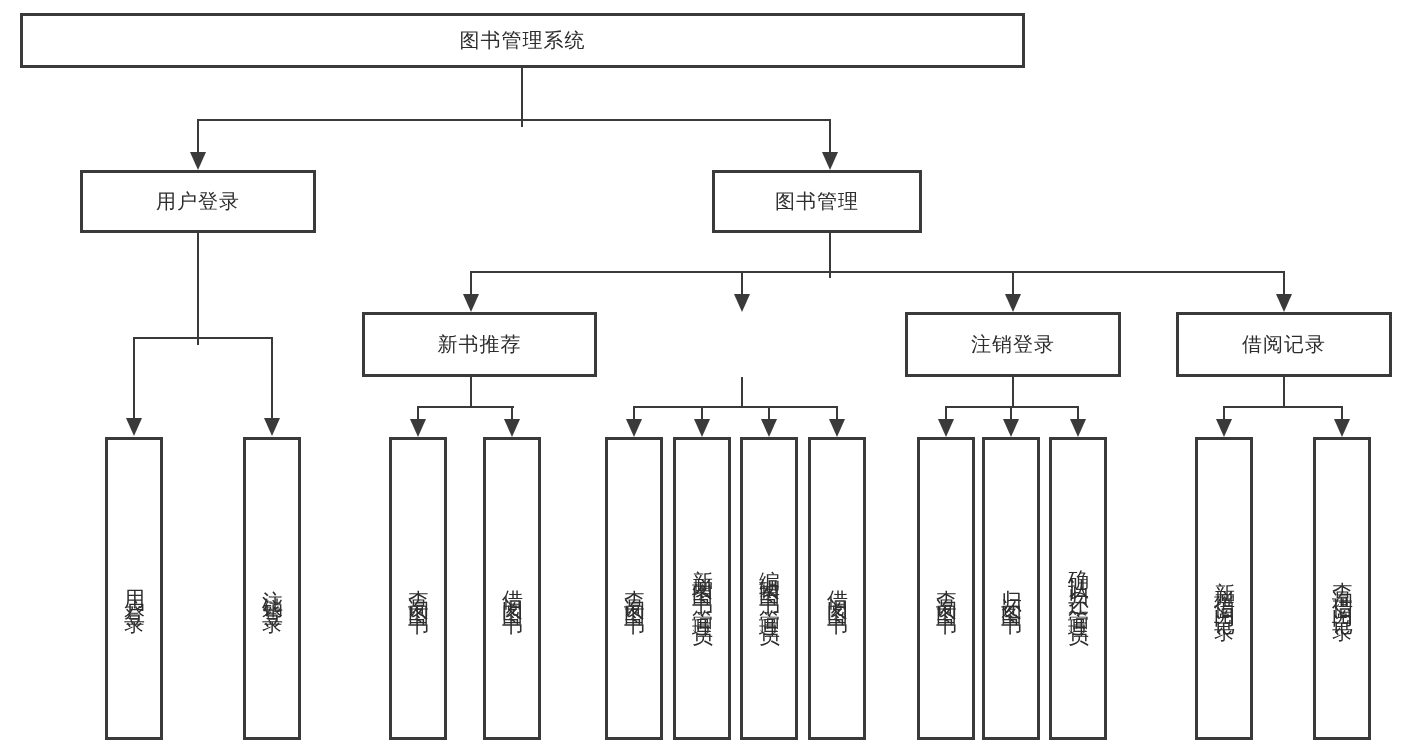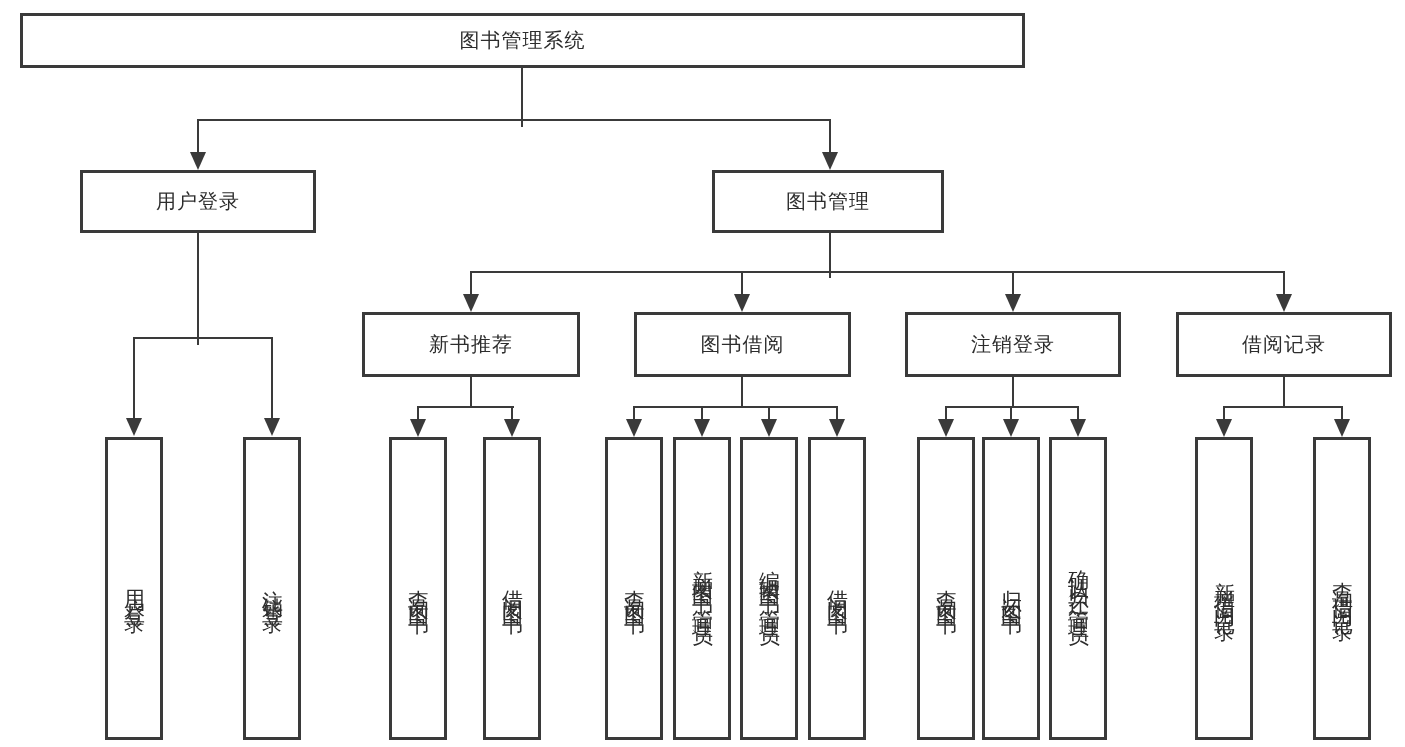--- a/index.html
+++ b/index.html
@@ -50,22 +50,22 @@
     top:716px;
     width:210px;
     font-size:19px;
     color:#b9b9b9;
     white-space:nowrap;
     z-index:5;
   }
   
   #n-root{left:20px;top:13px;width:1005px;height:55px;}
   #n-login{left:80px;top:170px;width:236px;height:63px;}
-  #n-mgmt{left:712px;top:170px;width:232px;height:63px;}
-  #n-rec{left:362px;top:312px;width:218px;height:65px;}
+  #n-mgmt{left:712px;top:170px;width:210px;height:63px;}
+  #n-rec{left:362px;top:312px;width:235px;height:65px;}
   #n-borrow{left:634px;top:312px;width:217px;height:65px;}
   #n-current{left:905px;top:312px;width:216px;height:65px;}
   #n-record{left:1176px;top:312px;width:216px;height:65px;}
   .leaf{top:437px;width:58px;height:303px;}
   #n-leaf-login{left:105px;}
   #n-leaf-logout{left:243px;}
   #n-nbr-query{left:389px;}
   #n-nbr-borrow{left:483px;}
   #n-bb-query{left:605px;}
   #n-bb-add{left:673px;}
@@ -106,21 +106,20 @@
   <div class="line" style="left:470px;top:271px;width:2px;height:24px;"></div>
   <div class="ahead" style="left:463px;top:294px;"></div>
   <div class="line" style="left:741px;top:271px;width:2px;height:24px;"></div>
   <div class="ahead" style="left:734px;top:294px;"></div>
   <div class="line" style="left:1012px;top:271px;width:2px;height:24px;"></div>
   <div class="ahead" style="left:1005px;top:294px;"></div>
   <div class="line" style="left:1283px;top:271px;width:2px;height:24px;"></div>
   <div class="ahead" style="left:1276px;top:294px;"></div>
 
   <div class="node node-h" id="n-rec">新书推荐</div>
-  <div class="node node-h" id="n-borrow">图书借阅</div>
   <div class="node node-h" id="n-current">注销登录</div>
   <div class="node node-h" id="n-record">借阅记录</div>
 
   <div class="line" style="left:470px;top:377px;width:2px;height:31px;"></div>
   <div class="line" style="left:417px;top:406px;width:97px;height:2px;"></div>
   <div class="line" style="left:417px;top:406px;width:2px;height:14px;"></div>
   <div class="ahead" style="left:410px;top:419px;"></div>
   <div class="line" style="left:511px;top:406px;width:2px;height:14px;"></div>
   <div class="ahead" style="left:504px;top:419px;"></div>
 

